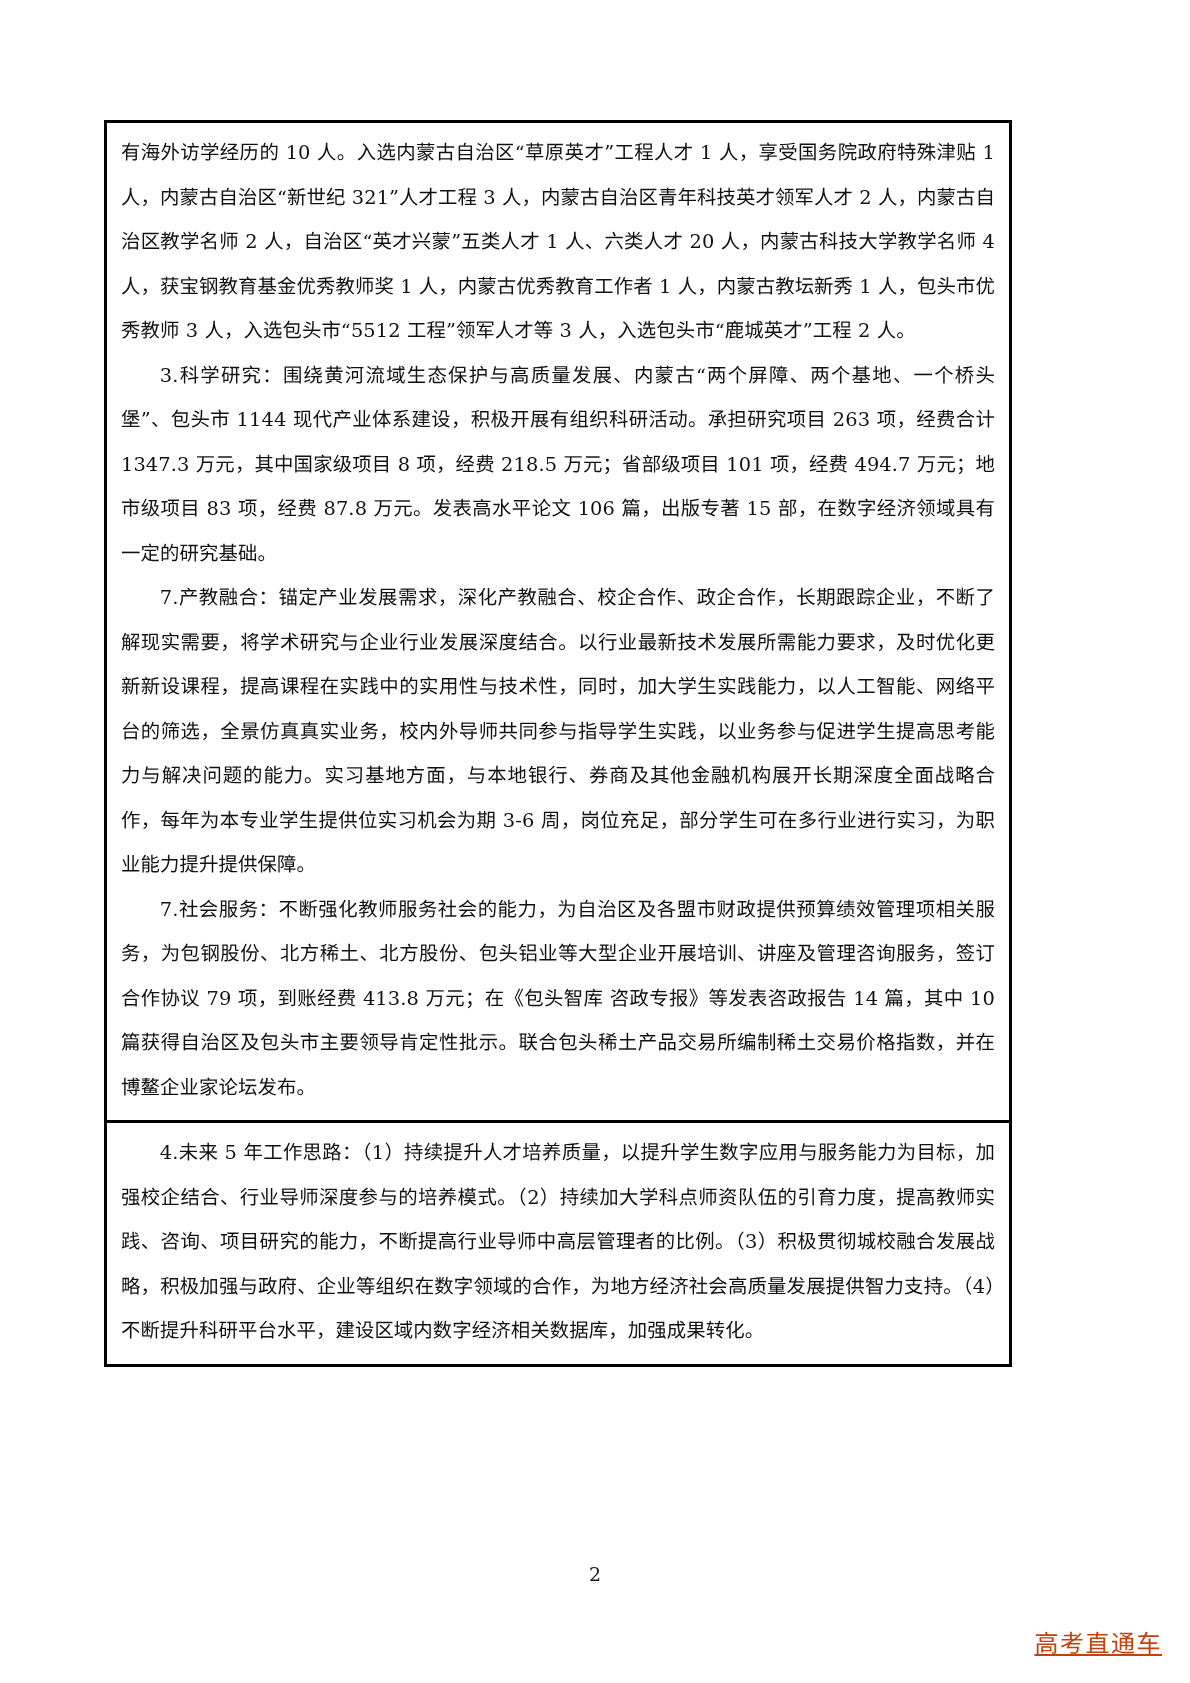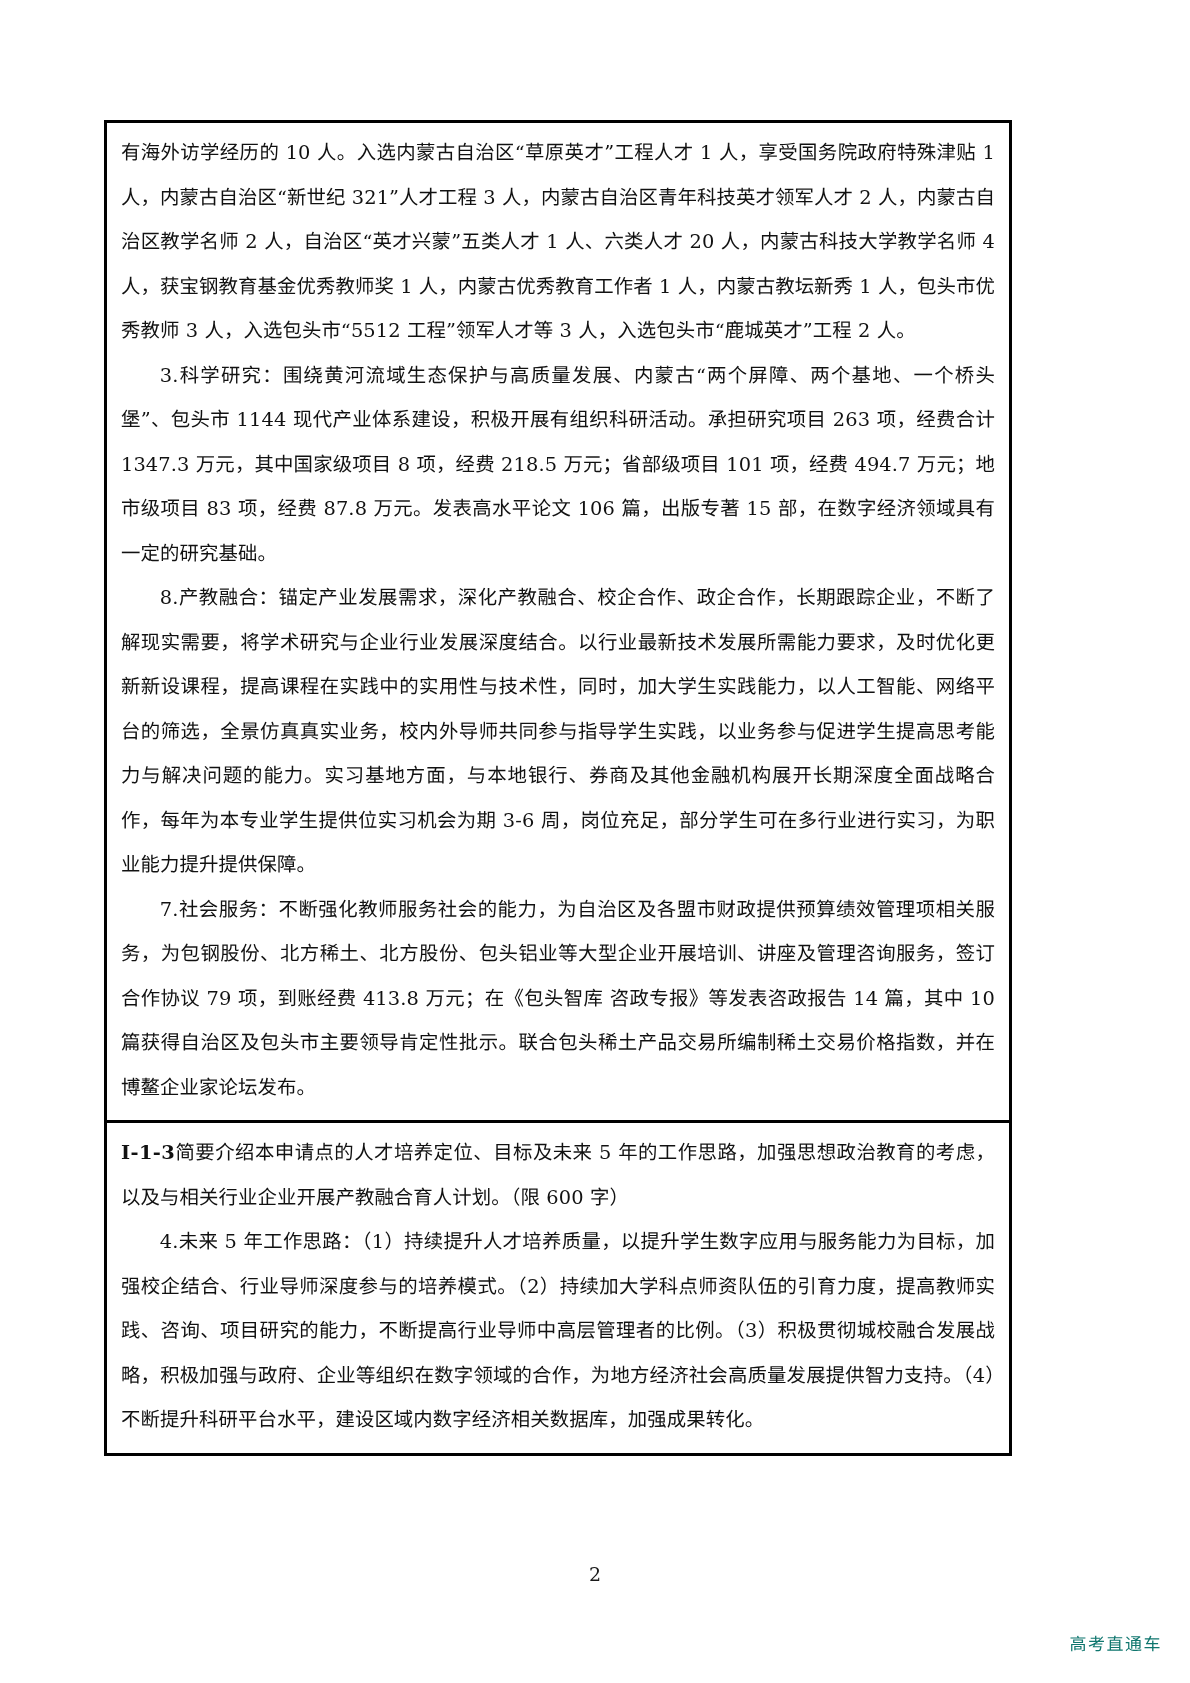--- a/index.html
+++ b/index.html
@@ -82,51 +82,51 @@
     line-height: 24px;
     color: #1a1a1a;
     font-family: "DejaVu Serif", "Liberation Serif", serif;
   }
 
   
   .watermark {
     position: absolute;
     right: 28px;
     top: 1614px;
-    font-size: 17px;
+    font-size: 24px;
     line-height: 28px;
-    color: #0f766e;
+    color: #c2410c;
     letter-spacing: 1.5px;
     font-family: "DejaVu Sans", "Liberation Sans", sans-serif;
     user-select: none;
+    text-decoration: underline;
   }
 </style>
 </head>
 <body>
 
 <div class="page">
 
   <div class="doc-table">
 
     <div class="block">
 
       <p class="para"><span>有海外访学经历的 10 人。入选内蒙古自治区“草原英才”工程人才 1 人，享受国务院政府特殊津贴 1 人，内蒙古自治区“新世纪 321”人才工程 3 人，内蒙古自治区青年科技英才领军人才 2 人，内蒙古自治区教学名师 2 人，自治区“英才兴蒙”五类人才 1 人、六类人才 20 人，内蒙古科技大学教学名师 4 人，获宝钢教育基金优秀教师奖 1 人，内蒙古优秀教育工作者 1 人，内蒙古教坛新秀 1 人，包头市优秀教师 3 人，入选包头市“5512 工程”领军人才等 3 人，入选包头市“鹿城英才”工程 2 人。</span></p>
 
       <p class="para indent"><span class="lead">3.科学研究：</span><span>围绕黄河流域生态保护与高质量发展、内蒙古“两个屏障、两个基地、一个桥头堡”、包头市 1144 现代产业体系建设，积极开展有组织科研活动。承担研究项目 263 项，经费合计 1347.3 万元，其中国家级项目 8 项，经费 218.5 万元；省部级项目 101 项，经费 494.7 万元；地市级项目 83 项，经费 87.8 万元。发表高水平论文 106 篇，出版专著 15 部，在数字经济领域具有一定的研究基础。</span></p>
 
-      <p class="para indent"><span class="lead">8.产教融合：</span><span>锚定产业发展需求，深化产教融合、校企合作、政企合作，长期跟踪企业，不断了解现实需要，将学术研究与企业行业发展深度结合。以行业最新技术发展所需能力要求，及时优化更新新设课程，提高课程在实践中的实用性与技术性，同时，加大学生实践能力，以人工智能、网络平台的筛选，全景仿真真实业务，校内外导师共同参与指导学生实践，以业务参与促进学生提高思考能力与解决问题的能力。实习基地方面，与本地银行、券商及其他金融机构展开长期深度全面战略合作，每年为本专业学生提供位实习机会为期 3-6 周，岗位充足，部分学生可在多行业进行实习，为职业能力提升提供保障。</span></p>
+      <p class="para indent"><span class="lead">7.产教融合：</span><span>锚定产业发展需求，深化产教融合、校企合作、政企合作，长期跟踪企业，不断了解现实需要，将学术研究与企业行业发展深度结合。以行业最新技术发展所需能力要求，及时优化更新新设课程，提高课程在实践中的实用性与技术性，同时，加大学生实践能力，以人工智能、网络平台的筛选，全景仿真真实业务，校内外导师共同参与指导学生实践，以业务参与促进学生提高思考能力与解决问题的能力。实习基地方面，与本地银行、券商及其他金融机构展开长期深度全面战略合作，每年为本专业学生提供位实习机会为期 3-6 周，岗位充足，部分学生可在多行业进行实习，为职业能力提升提供保障。</span></p>
 
       <p class="para indent"><span class="lead">7.社会服务：</span><span>不断强化教师服务社会的能力，为自治区及各盟市财政提供预算绩效管理项相关服务，为包钢股份、北方稀土、北方股份、包头铝业等大型企业开展培训、讲座及管理咨询服务，签订合作协议 79 项，到账经费 413.8 万元；在《包头智库 咨政专报》等发表咨政报告 14 篇，其中 10 篇获得自治区及包头市主要领导肯定性批示。联合包头稀土产品交易所编制稀土交易价格指数，并在博鳌企业家论坛发布。</span></p>
 
 
     </div>
 
     <div class="block last">
 
-      <p class="para"><span class="q-id">I-1-3</span><span>简要介绍本申请点的人才培养定位、目标及未来 5 年的工作思路，加强思想政治教育的考虑，以及与相关行业企业开展产教融合育人计划。（限 600 字）</span></p>
 
 
       <p class="para indent"><span class="lead">4.未来 5 年工作思路：</span><span>（1）持续提升人才培养质量，以提升学生数字应用与服务能力为目标，加强校企结合、行业导师深度参与的培养模式。（2）持续加大学科点师资队伍的引育力度，提高教师实践、咨询、项目研究的能力，不断提高行业导师中高层管理者的比例。（3）积极贯彻城校融合发展战略，积极加强与政府、企业等组织在数字领域的合作，为地方经济社会高质量发展提供智力支持。（4）不断提升科研平台水平，建设区域内数字经济相关数据库，加强成果转化。</span></p>
 
     </div>
 
   </div>
 
   <div class="page-number">2</div>
 

